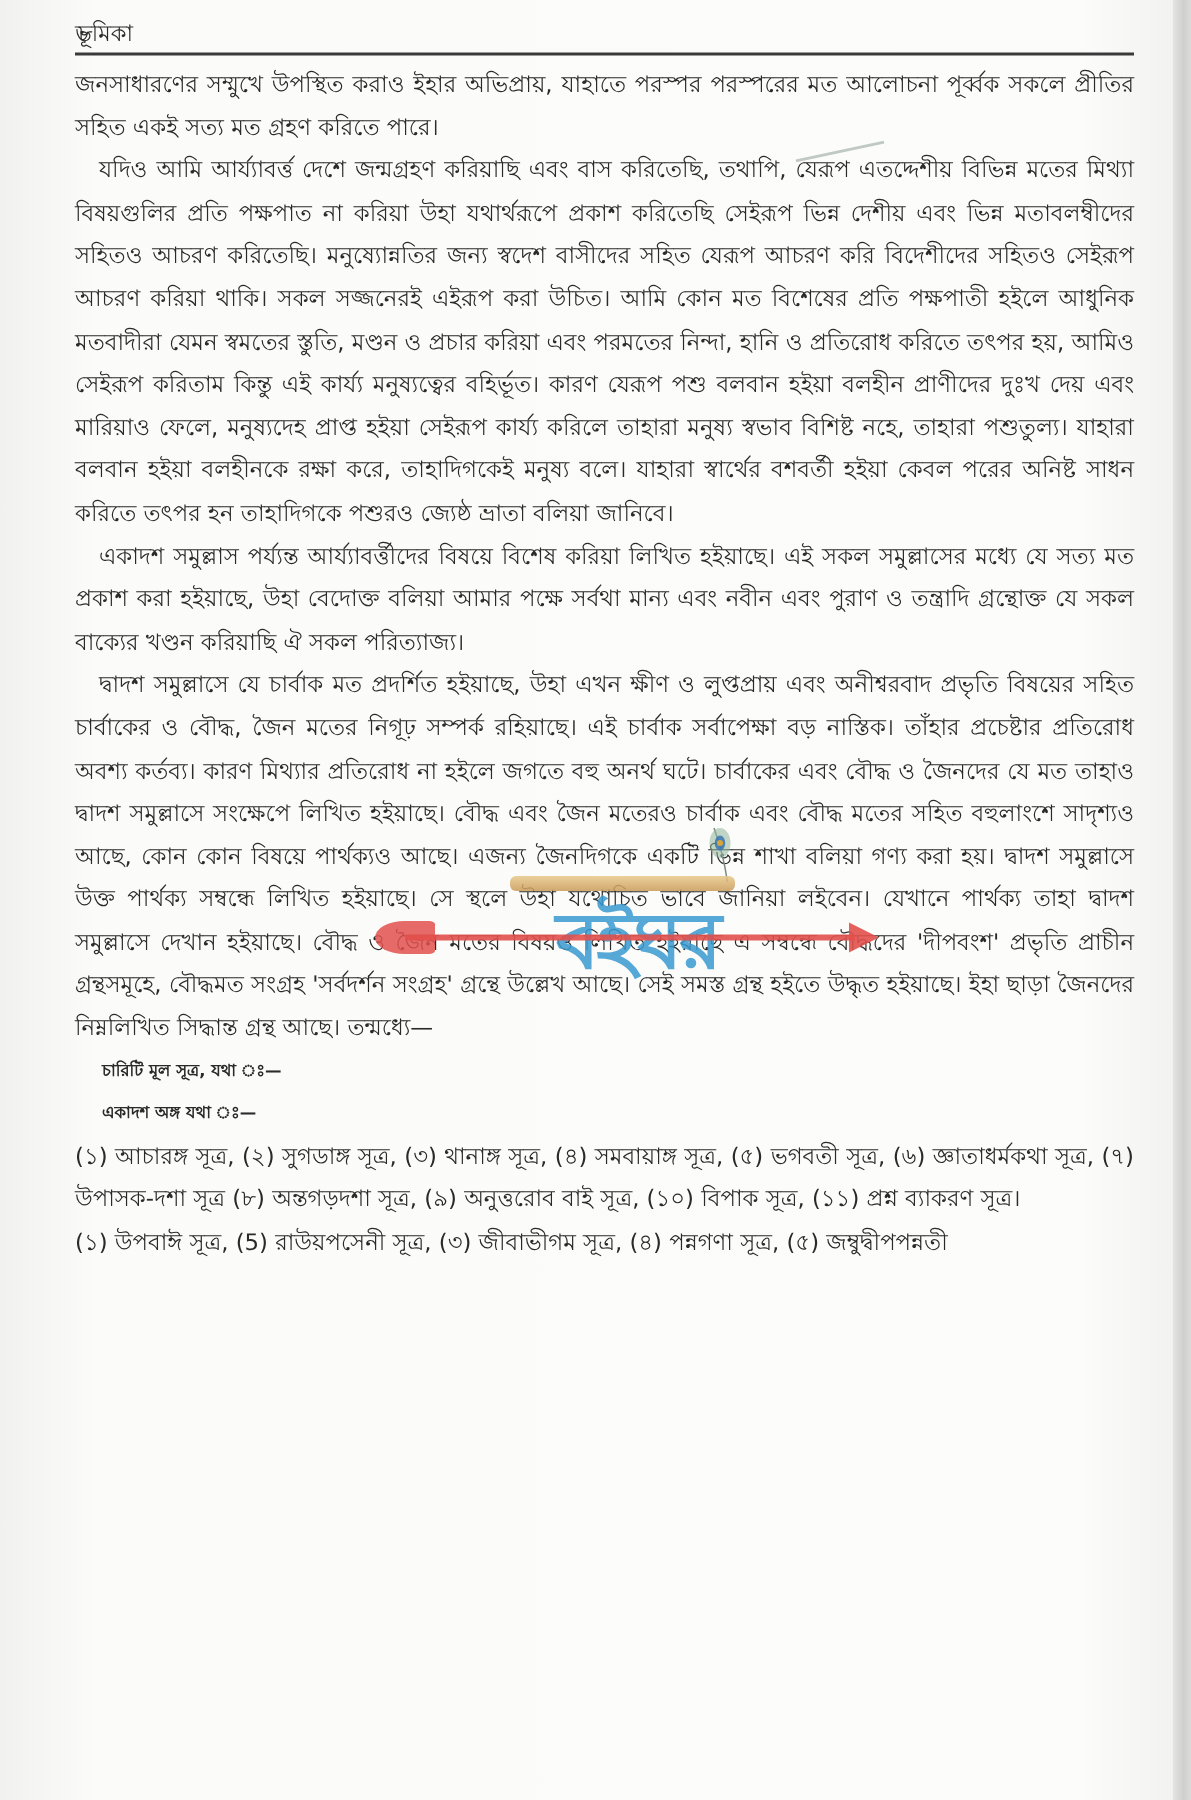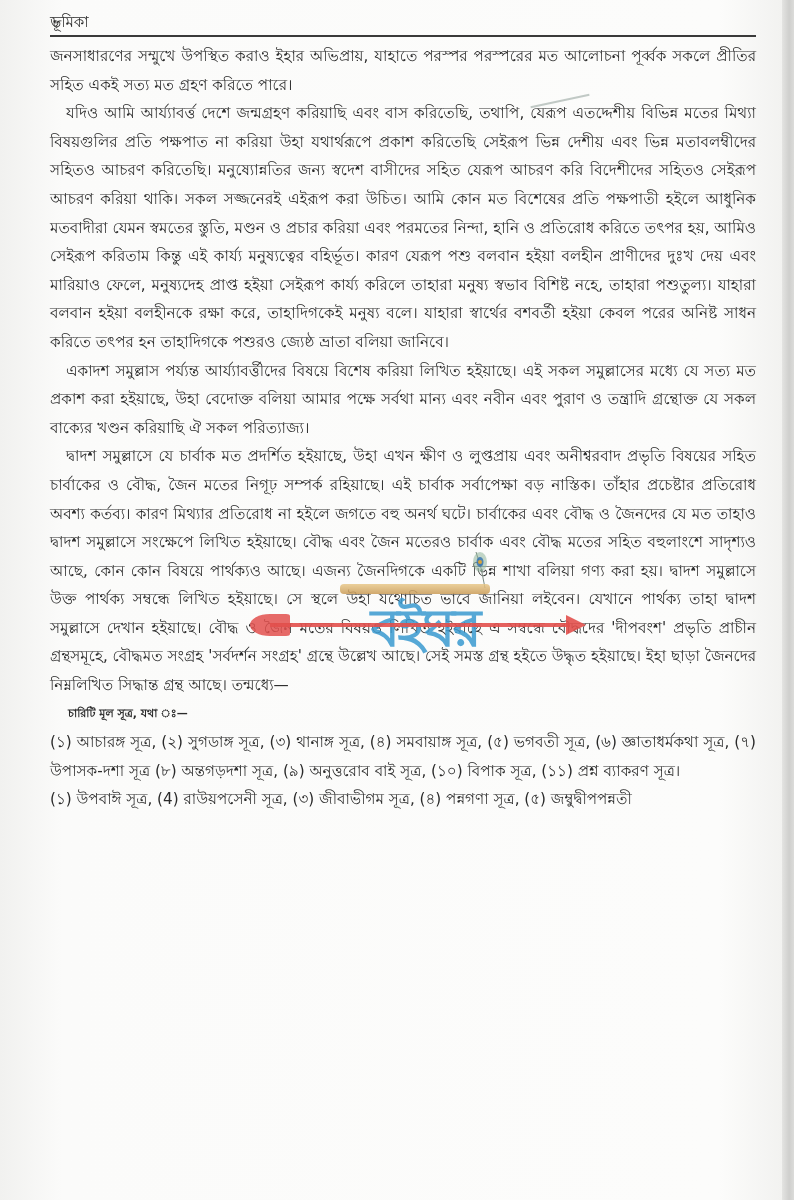--- a/index.html
+++ b/index.html
@@ -75,23 +75,24 @@
   <div class="rule"></div>
 
   <div class="body-text">
     <p class="p">জনসাধারণের সম্মুখে উপস্থিত করাও ইহার অভিপ্রায়, যাহাতে পরস্পর পরস্পরের মত আলোচনা পূর্ব্বক সকলে প্রীতির সহিত একই সত্য মত গ্রহণ করিতে পারে।</p>
     <p class="p indent">যদিও আমি আর্য্যাবর্ত্ত দেশে জন্মগ্রহণ করিয়াছি এবং বাস করিতেছি, তথাপি, যেরূপ এতদ্দেশীয় বিভিন্ন মতের মিথ্যা বিষয়গুলির প্রতি পক্ষপাত না করিয়া উহা যথার্থরূপে প্রকাশ করিতেছি সেইরূপ ভিন্ন দেশীয় এবং ভিন্ন মতাবলম্বীদের সহিতও আচরণ করিতেছি। মনুষ্যোন্নতির জন্য স্বদেশ বাসীদের সহিত যেরূপ আচরণ করি বিদেশীদের সহিতও সেইরূপ আচরণ করিয়া থাকি। সকল সজ্জনেরই এইরূপ করা উচিত। আমি কোন মত বিশেষের প্রতি পক্ষপাতী হইলে আধুনিক মতবাদীরা যেমন স্বমতের স্তুতি, মণ্ডন ও প্রচার করিয়া এবং পরমতের নিন্দা, হানি ও প্রতিরোধ করিতে তৎপর হয়, আমিও সেইরূপ করিতাম কিন্তু এই কার্য্য মনুষ্যত্বের বহির্ভূত। কারণ যেরূপ পশু বলবান হইয়া বলহীন প্রাণীদের দুঃখ দেয় এবং মারিয়াও ফেলে, মনুষ্যদেহ প্রাপ্ত হইয়া সেইরূপ কার্য্য করিলে তাহারা মনুষ্য স্বভাব বিশিষ্ট নহে, তাহারা পশুতুল্য। যাহারা বলবান হইয়া বলহীনকে রক্ষা করে, তাহাদিগকেই মনুষ্য বলে। যাহারা স্বার্থের বশবর্তী হইয়া কেবল পরের অনিষ্ট সাধন করিতে তৎপর হন তাহাদিগকে পশুরও জ্যেষ্ঠ ভ্রাতা বলিয়া জানিবে।</p>
     <p class="p indent">একাদশ সমুল্লাস পর্য্যন্ত আর্য্যাবর্ত্তীদের বিষয়ে বিশেষ করিয়া লিখিত হইয়াছে। এই সকল সমুল্লাসের মধ্যে যে সত্য মত প্রকাশ করা হইয়াছে, উহা বেদোক্ত বলিয়া আমার পক্ষে সর্বথা মান্য এবং নবীন এবং পুরাণ ও তন্ত্রাদি গ্রন্থোক্ত যে সকল বাক্যের খণ্ডন করিয়াছি ঐ সকল পরিত্যাজ্য।</p>
     <p class="p indent">দ্বাদশ সমুল্লাসে যে চার্বাক মত প্রদর্শিত হইয়াছে, উহা এখন ক্ষীণ ও লুপ্তপ্রায় এবং অনীশ্বরবাদ প্রভৃতি বিষয়ের সহিত চার্বাকের ও বৌদ্ধ, জৈন মতের নিগূঢ় সম্পর্ক রহিয়াছে। এই চার্বাক সর্বাপেক্ষা বড় নাস্তিক। তাঁহার প্রচেষ্টার প্রতিরোধ অবশ্য কর্তব্য। কারণ মিথ্যার প্রতিরোধ না হইলে জগতে বহু অনর্থ ঘটে। চার্বাকের এবং বৌদ্ধ ও জৈনদের যে মত তাহাও দ্বাদশ সমুল্লাসে সংক্ষেপে লিখিত হইয়াছে। বৌদ্ধ এবং জৈন মতেরও চার্বাক এবং বৌদ্ধ মতের সহিত বহুলাংশে সাদৃশ্যও আছে, কোন কোন বিষয়ে পার্থক্যও আছে। এজন্য জৈনদিগকে একটি ভিন্ন শাখা বলিয়া গণ্য করা হয়। দ্বাদশ সমুল্লাসে উক্ত পার্থক্য সম্বন্ধে লিখিত হইয়াছে। সে স্থলে উহা যথোচিত ভাবে জানিয়া লইবেন। যেখানে পার্থক্য তাহা দ্বাদশ সমুল্লাসে দেখান হইয়াছে। বৌদ্ধ ও জৈন মতের বিষয়ও লিখিত হইয়াছে এ সম্বন্ধে বৌদ্ধদের 'দীপবংশ' প্রভৃতি প্রাচীন গ্রন্থসমূহে, বৌদ্ধমত সংগ্রহ 'সর্বদর্শন সংগ্রহ' গ্রন্থে উল্লেখ আছে। সেই সমস্ত গ্রন্থ হইতে উদ্ধৃত হইয়াছে। ইহা ছাড়া জৈনদের নিম্নলিখিত সিদ্ধান্ত গ্রন্থ আছে। তন্মধ্যে—</p>
 
     <p class="sub">চারিটি মূল সূত্র, যথা ঃ—</p>
 
+    <p class="sub">একাদশ অঙ্গ যথা ঃ—</p>
     <p class="list">(১) আচারঙ্গ সূত্র, (২) সুগডাঙ্গ সূত্র, (৩) থানাঙ্গ সূত্র, (৪) সমবায়াঙ্গ সূত্র, (৫) ভগবতী সূত্র, (৬) জ্ঞাতাধর্মকথা সূত্র, (৭) উপাসক-দশা সূত্র (৮) অন্তগড়দশা সূত্র, (৯) অনুত্তরোব বাই সূত্র, (১০) বিপাক সূত্র, (১১) প্রশ্ন ব্যাকরণ সূত্র।</p>
 
-    <p class="list">(১) উপবাঈ সূত্র, (4) রাউয়পসেনী সূত্র, (৩) জীবাভীগম সূত্র, (৪) পন্নগণা সূত্র, (৫) জম্বুদ্বীপপন্নতী</p>
+    <p class="list">(১) উপবাঈ সূত্র, (5) রাউয়পসেনী সূত্র, (৩) জীবাভীগম সূত্র, (৪) পন্নগণা সূত্র, (৫) জম্বুদ্বীপপন্নতী</p>
   </div>
 
   <div class="feather-tail"></div>
 
   <div class="feather">
     <svg width="30" height="40" viewBox="0 0 30 40">
       <path d="M15 40 Q12 20 6 4" stroke="#7a8a80" stroke-width="1" fill="none"></path>
       <ellipse cx="10" cy="14" rx="7" ry="10" fill="#8fb59a" opacity=".55"></ellipse>
       <ellipse cx="10" cy="14" rx="3.5" ry="5" fill="#2f6fb0" opacity=".8"></ellipse>
       <circle cx="10" cy="14" r="2" fill="#d8a53a"></circle>

